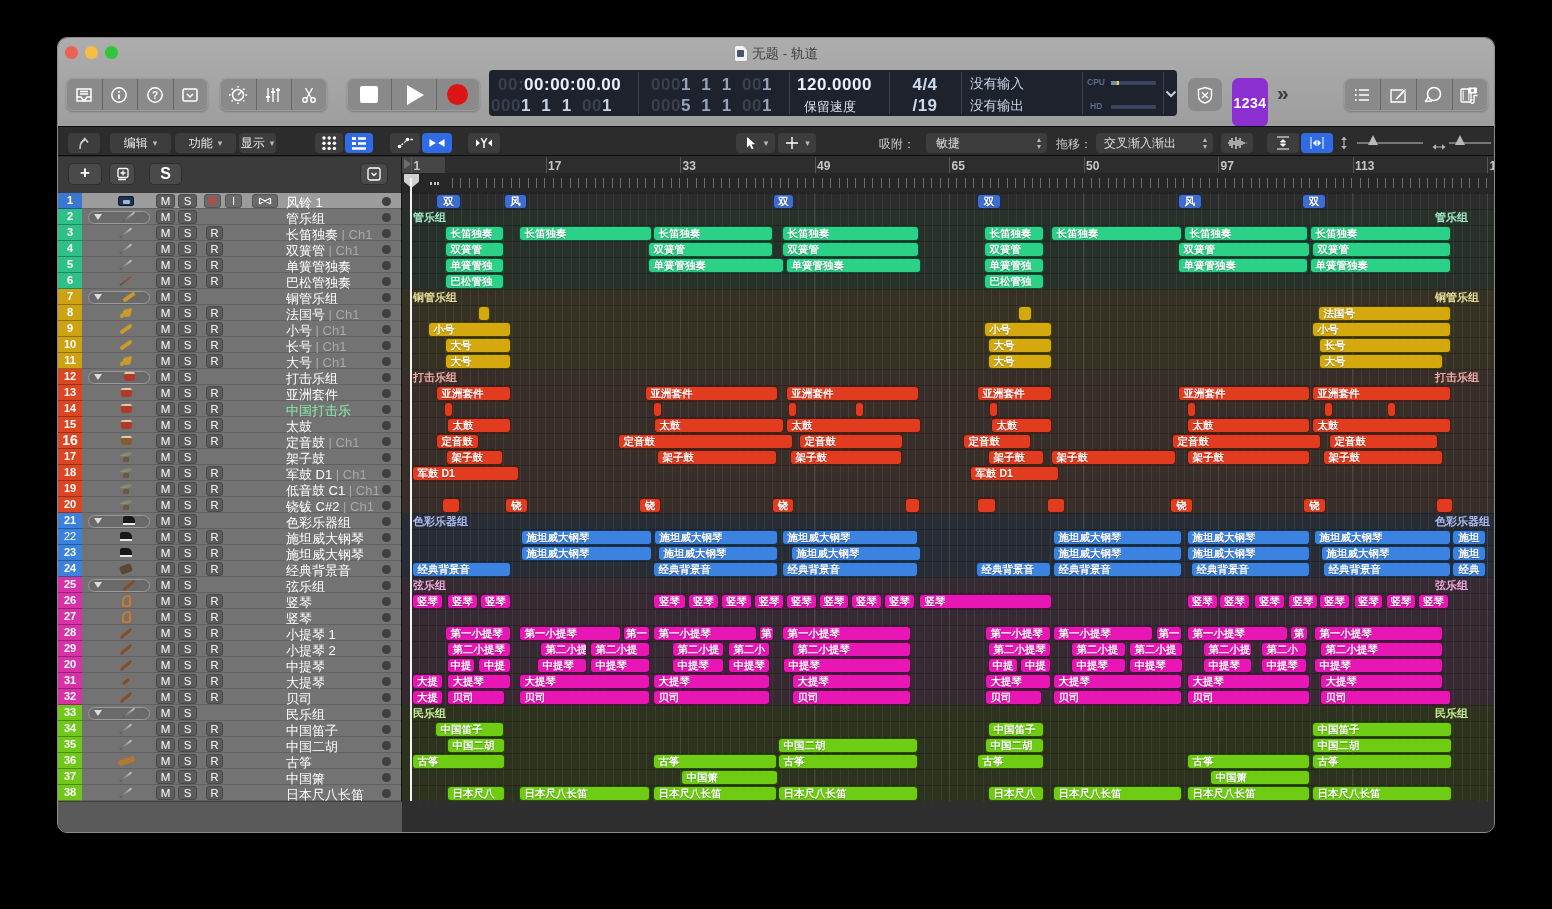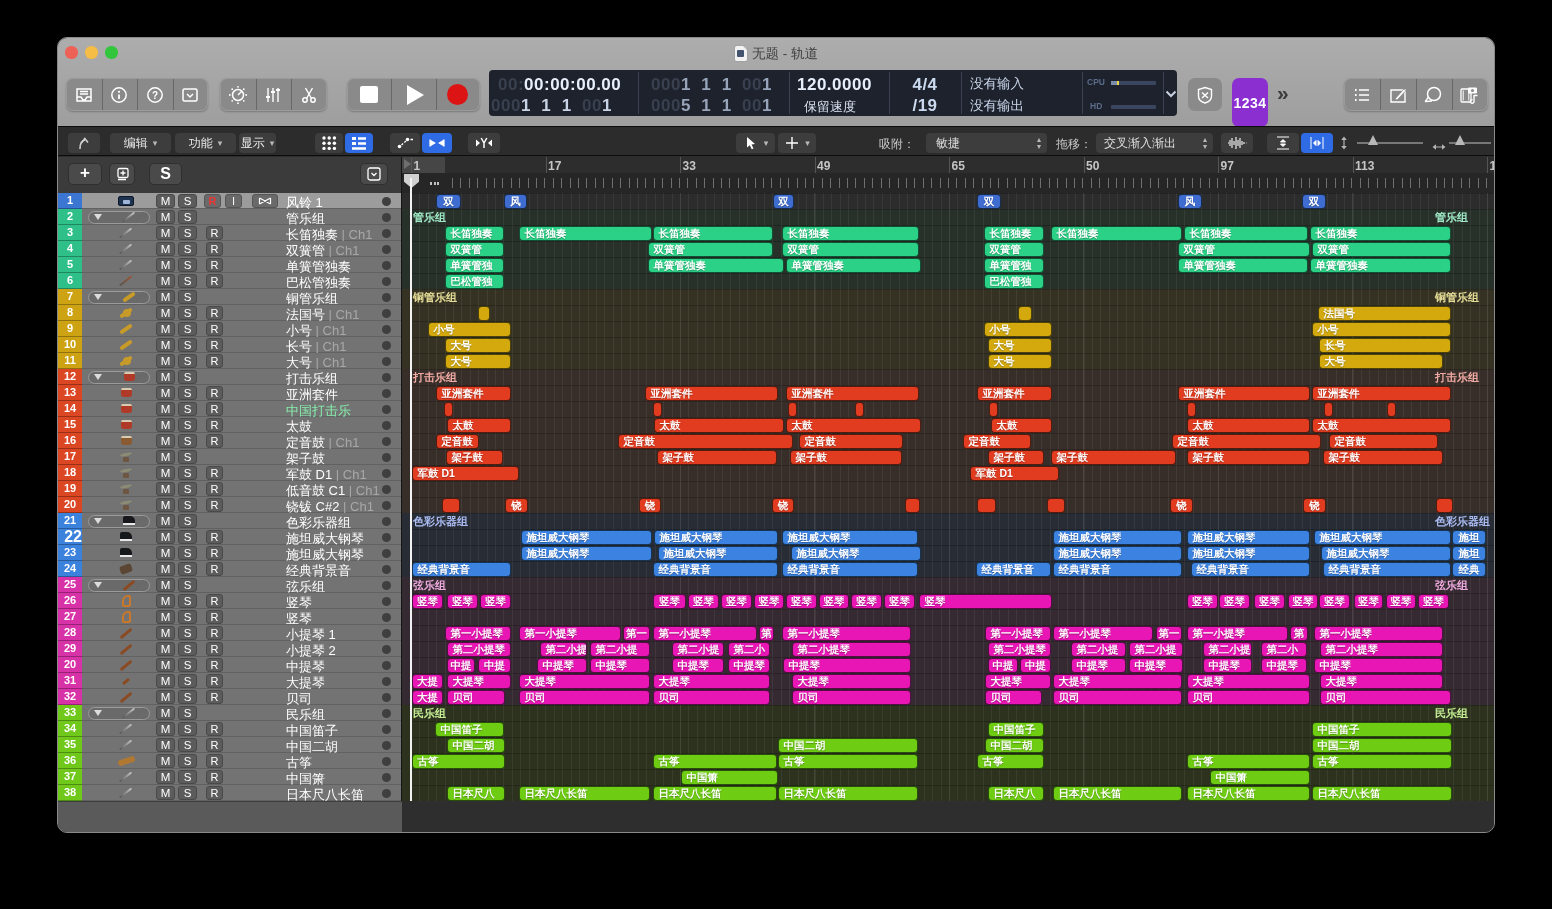--- a/index.html
+++ b/index.html
@@ -687,21 +687,21 @@
 <div class="a" style="left:0;top:379px;width:24px;height:16px;background:#dc4723;border-bottom:1px solid rgba(0,0,0,.3);color:#fff;font-size:11px;font-weight:bold;text-align:center;line-height:15px">15</div>
 <div class="a" style="left:0;top:379px;width:344px;height:16px;pointer-events:none">
       <div style="position:absolute;left:63px;top:3px;width:11px;height:9px;background:#b03a28;border-radius:2px 2px 3px 3px;border-top:2px solid #d8cbb0"></div>
     </div>
 <div class="a" style="left:98px;top:380px;width:19px;height:14px;background:#5c5c5c;border:1px solid #494949;border-radius:3px;color:#fff;font-size:11.5px;text-align:center;line-height:12.5px">M</div>
 <div class="a" style="left:120px;top:380px;width:19px;height:14px;background:#5c5c5c;border:1px solid #494949;border-radius:3px;color:#fff;font-size:11.5px;text-align:center;line-height:12.5px">S</div>
 <div class="a" style="left:148px;top:380px;width:17px;height:14px;background:#5c5c5c;border:1px solid #494949;border-radius:3px;color:#fff;font-size:11px;text-align:center;line-height:12.5px">R</div>
 <div class="a" style="left:228px;top:380px;font-size:13px;color:#fff;white-space:nowrap">太鼓</div>
 <div class="a" style="left:324px;top:383px;width:9px;height:9px;border-radius:50%;background:#3f3f3f"></div>
 <div class="a" style="left:0;top:395px;width:344px;height:16px;background:#737373;border-bottom:1px solid #616161"></div>
-<div class="a" style="left:0;top:395px;width:24px;height:16px;background:#dc4723;border-bottom:1px solid rgba(0,0,0,.3);color:#fff;font-size:11px;font-weight:bold;text-align:center;line-height:15px">16</div>
+<div class="a" style="left:0;top:395px;width:24px;height:16px;background:#dc4723;border-bottom:1px solid rgba(0,0,0,.3);color:#fff;font-size:14px;font-weight:bold;text-align:center;line-height:15px">16</div>
 <div class="a" style="left:0;top:395px;width:344px;height:16px;pointer-events:none">
       <div style="position:absolute;left:63px;top:3px;width:11px;height:9px;background:#8a5a30;border-radius:2px 2px 3px 3px;border-top:2px solid #d8cbb0"></div>
     </div>
 <div class="a" style="left:98px;top:396px;width:19px;height:14px;background:#5c5c5c;border:1px solid #494949;border-radius:3px;color:#fff;font-size:11.5px;text-align:center;line-height:12.5px">M</div>
 <div class="a" style="left:120px;top:396px;width:19px;height:14px;background:#5c5c5c;border:1px solid #494949;border-radius:3px;color:#fff;font-size:11.5px;text-align:center;line-height:12.5px">S</div>
 <div class="a" style="left:148px;top:396px;width:17px;height:14px;background:#5c5c5c;border:1px solid #494949;border-radius:3px;color:#fff;font-size:11px;text-align:center;line-height:12.5px">R</div>
 <div class="a" style="left:228px;top:396px;font-size:13px;color:#fff;white-space:nowrap">定音鼓<span style="color:#a8a8a8;font-weight:normal"> | Ch1</span></div>
 <div class="a" style="left:324px;top:399px;width:9px;height:9px;border-radius:50%;background:#3f3f3f"></div>
 <div class="a" style="left:0;top:411px;width:344px;height:16px;background:#737373;border-bottom:1px solid #616161"></div>
 <div class="a" style="left:0;top:411px;width:24px;height:16px;background:#dc4723;border-bottom:1px solid rgba(0,0,0,.3);color:#fff;font-size:11px;font-weight:bold;text-align:center;line-height:15px">17</div>
@@ -752,21 +752,21 @@
 <div class="a" style="left:36px;top:480px;width:0;height:0;border-left:4.5px solid transparent;border-right:4.5px solid transparent;border-top:6.5px solid #dcdcdc"></div>
 <div class="a" style="left:0;top:475px;width:344px;height:16px;pointer-events:none">
       <div style="position:absolute;left:65px;top:3px;width:12px;height:9px;background:#17181c;border-radius:2px 5px 2px 2px"></div>
       <div style="position:absolute;left:65px;top:10px;width:12px;height:2px;background:#e8e8e8"></div>
     </div>
 <div class="a" style="left:98px;top:476px;width:19px;height:14px;background:#5c5c5c;border:1px solid #494949;border-radius:3px;color:#fff;font-size:11.5px;text-align:center;line-height:12.5px">M</div>
 <div class="a" style="left:120px;top:476px;width:19px;height:14px;background:#5c5c5c;border:1px solid #494949;border-radius:3px;color:#fff;font-size:11.5px;text-align:center;line-height:12.5px">S</div>
 <div class="a" style="left:228px;top:476px;font-size:13px;color:#fff;white-space:nowrap">色彩乐器组</div>
 <div class="a" style="left:324px;top:479px;width:9px;height:9px;border-radius:50%;background:#3f3f3f"></div>
 <div class="a" style="left:0;top:491px;width:344px;height:16px;background:#737373;border-bottom:1px solid #616161"></div>
-<div class="a" style="left:0;top:491px;width:24px;height:16px;background:#3b82dd;border-bottom:1px solid rgba(0,0,0,.3);color:#fff;font-size:16px;font-weight:bold;text-align:right;line-height:15px">22</div>
+<div class="a" style="left:0;top:491px;width:24px;height:16px;background:#3b82dd;border-bottom:1px solid rgba(0,0,0,.3);color:#fff;font-size:11px;font-weight:normal;text-align:center;line-height:15px">22</div>
 <div class="a" style="left:0;top:491px;width:344px;height:16px;pointer-events:none">
       <div style="position:absolute;left:62px;top:3px;width:12px;height:9px;background:#17181c;border-radius:2px 5px 2px 2px"></div>
       <div style="position:absolute;left:62px;top:10px;width:12px;height:2px;background:#e8e8e8"></div>
     </div>
 <div class="a" style="left:98px;top:492px;width:19px;height:14px;background:#5c5c5c;border:1px solid #494949;border-radius:3px;color:#fff;font-size:11.5px;text-align:center;line-height:12.5px">M</div>
 <div class="a" style="left:120px;top:492px;width:19px;height:14px;background:#5c5c5c;border:1px solid #494949;border-radius:3px;color:#fff;font-size:11.5px;text-align:center;line-height:12.5px">S</div>
 <div class="a" style="left:148px;top:492px;width:17px;height:14px;background:#5c5c5c;border:1px solid #494949;border-radius:3px;color:#fff;font-size:11px;text-align:center;line-height:12.5px">R</div>
 <div class="a" style="left:228px;top:492px;font-size:13px;color:#fff;white-space:nowrap">施坦威大钢琴</div>
 <div class="a" style="left:324px;top:495px;width:9px;height:9px;border-radius:50%;background:#3f3f3f"></div>
 <div class="a" style="left:0;top:507px;width:344px;height:16px;background:#737373;border-bottom:1px solid #616161"></div>

